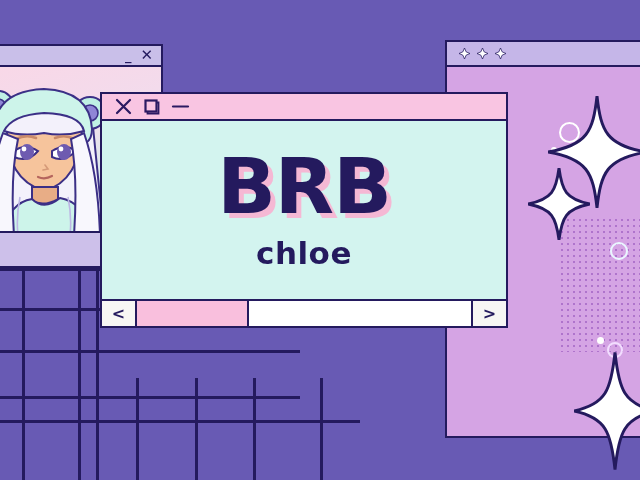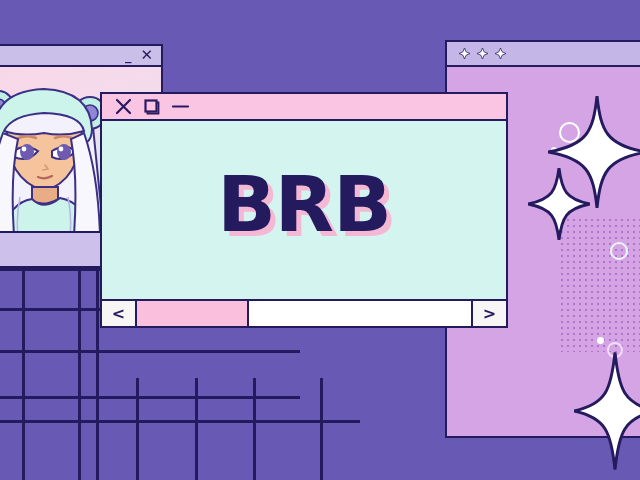--- a/index.html
+++ b/index.html
@@ -221,20 +221,21 @@
           <path d="M2 8.5 L17 8.5" stroke="#2b1a62" stroke-width="2.2" stroke-linecap="round"></path>
         </svg>
       </span>
     </div>
 
     <div class="win-main-body">
       <div class="brb-wrap">
         <div class="brb-sh">BRB</div>
         <div class="brb">BRB</div>
       </div>
+      <div class="subname">chloe</div>
     </div>
 
     <div class="scrollbar">
       <div class="sb-btn left">&lt;</div>
       <div class="sb-track">
         <div class="sb-thumb" style="width: 33%;"></div>
       </div>
       <div class="sb-btn right">&gt;</div>
     </div>
   </div>

